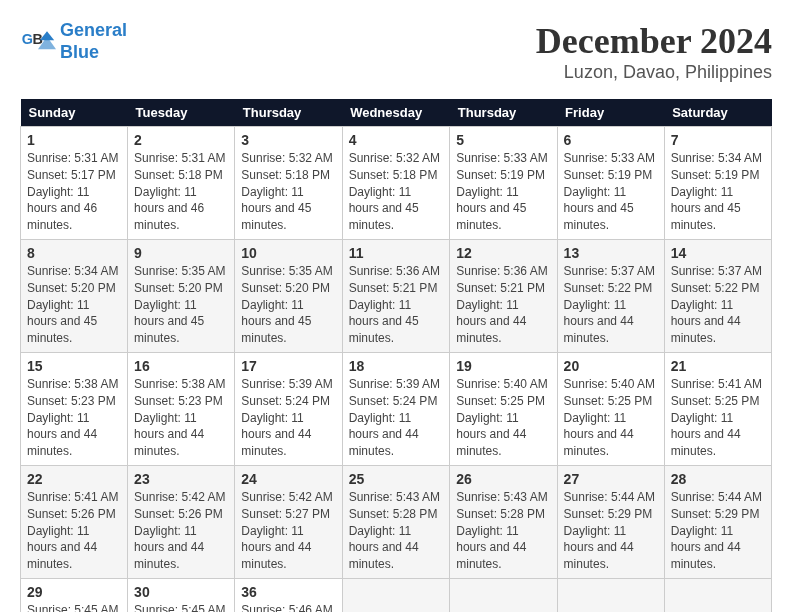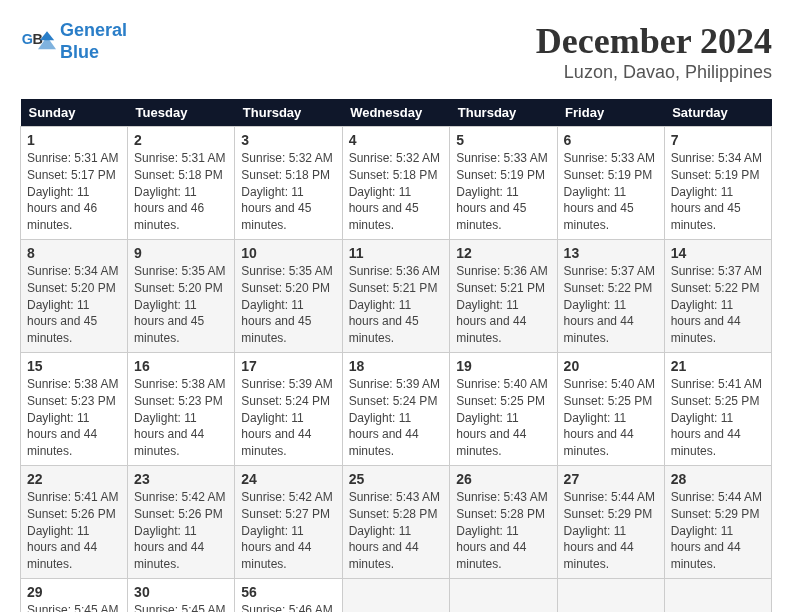--- a/index.html
+++ b/index.html
@@ -245,21 +245,21 @@
       <tr>
         <td>
           <span class="day-number">29</span>
           <div class="day-info">Sunrise: 5:45 AM<br>Sunset: 5:30 PM<br>Daylight: 11 hours and 44 minutes.</div>
         </td>
         <td>
           <span class="day-number">30</span>
           <div class="day-info">Sunrise: 5:45 AM<br>Sunset: 5:30 PM<br>Daylight: 11 hours and 44 minutes.</div>
         </td>
         <td>
-          <span class="day-number">56</span>
+          <span class="day-number">36</span>
           <div class="day-info">Sunrise: 5:46 AM<br>Sunset: 5:31 PM<br>Daylight: 11 hours and 44 minutes.</div>
         </td>
         <td class="empty-cell"></td>
         <td class="empty-cell"></td>
         <td class="empty-cell"></td>
         <td class="empty-cell"></td>
       </tr>
     </tbody>
 </table>
 

